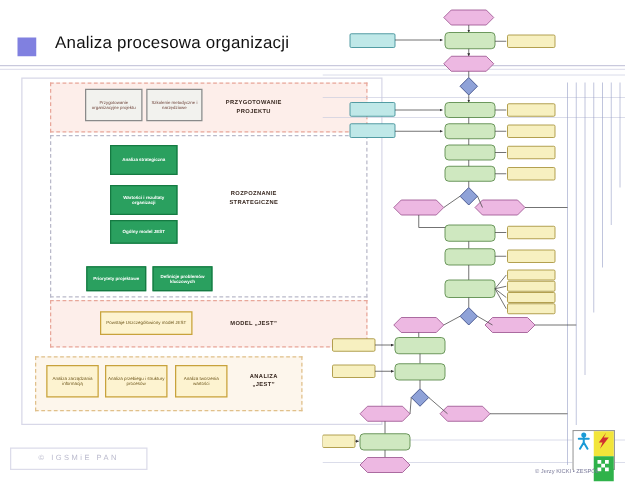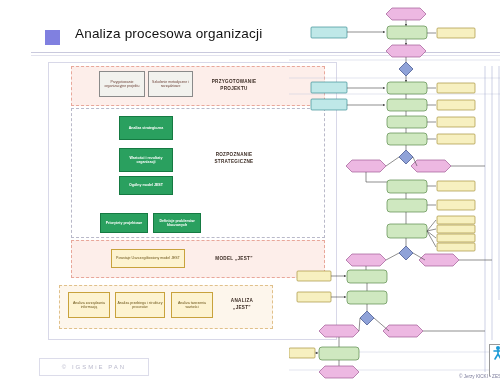--- a/index.html
+++ b/index.html
@@ -1,20 +1,20 @@
 <!DOCTYPE html>
 <html><head>
 <meta charset="utf-8">
 <style>
   html,body{margin:0;padding:0;background:#ffffff;}
   body{width:500px;height:386px;position:relative;overflow:hidden;
        font-family:"Liberation Sans", sans-serif;color:#222;}
 
   
-  #slide{position:absolute;inset:0;background:#fff;margin-left:31px;}
+  #slide{position:absolute;inset:0;background:#fff;}
 
   
   .title-bullet{position:absolute;left:14px;top:30px;width:15px;height:15px;background:#8080e0;}
   .title-text{position:absolute;left:44px;top:26px;font-size:13.5px;color:#111;
               letter-spacing:.2px;white-space:nowrap;}
   .title-rule{position:absolute;left:0;top:52px;width:500px;height:1px;background:#c9c9dd;}
   .title-rule2{position:absolute;left:0;top:55px;width:500px;height:1px;background:#e2e2ee;}
 
   
   .left-frame{position:absolute;left:17px;top:62px;width:287px;height:276px;

